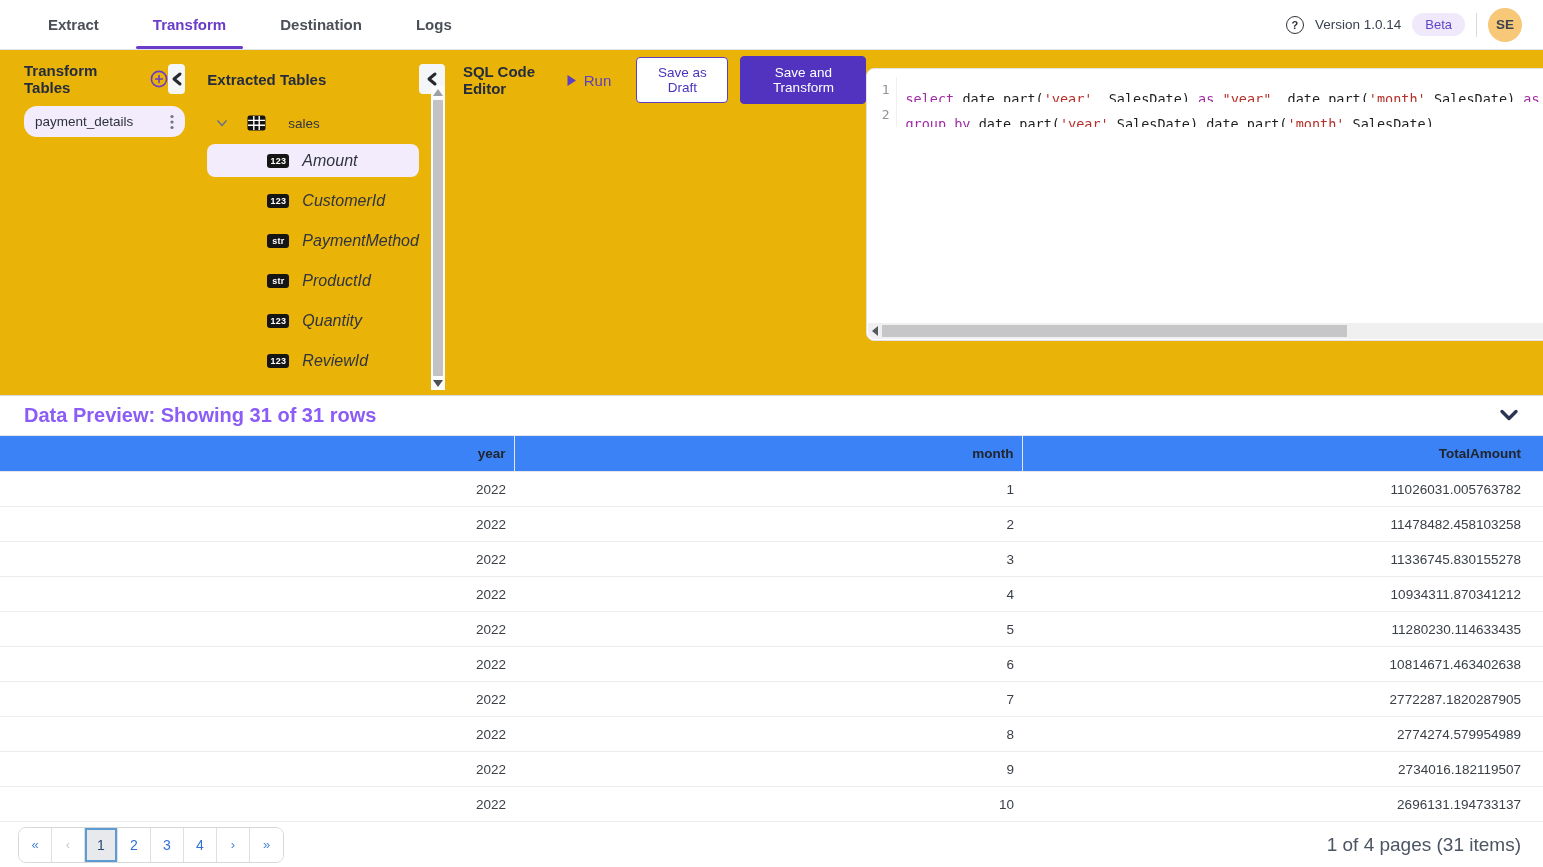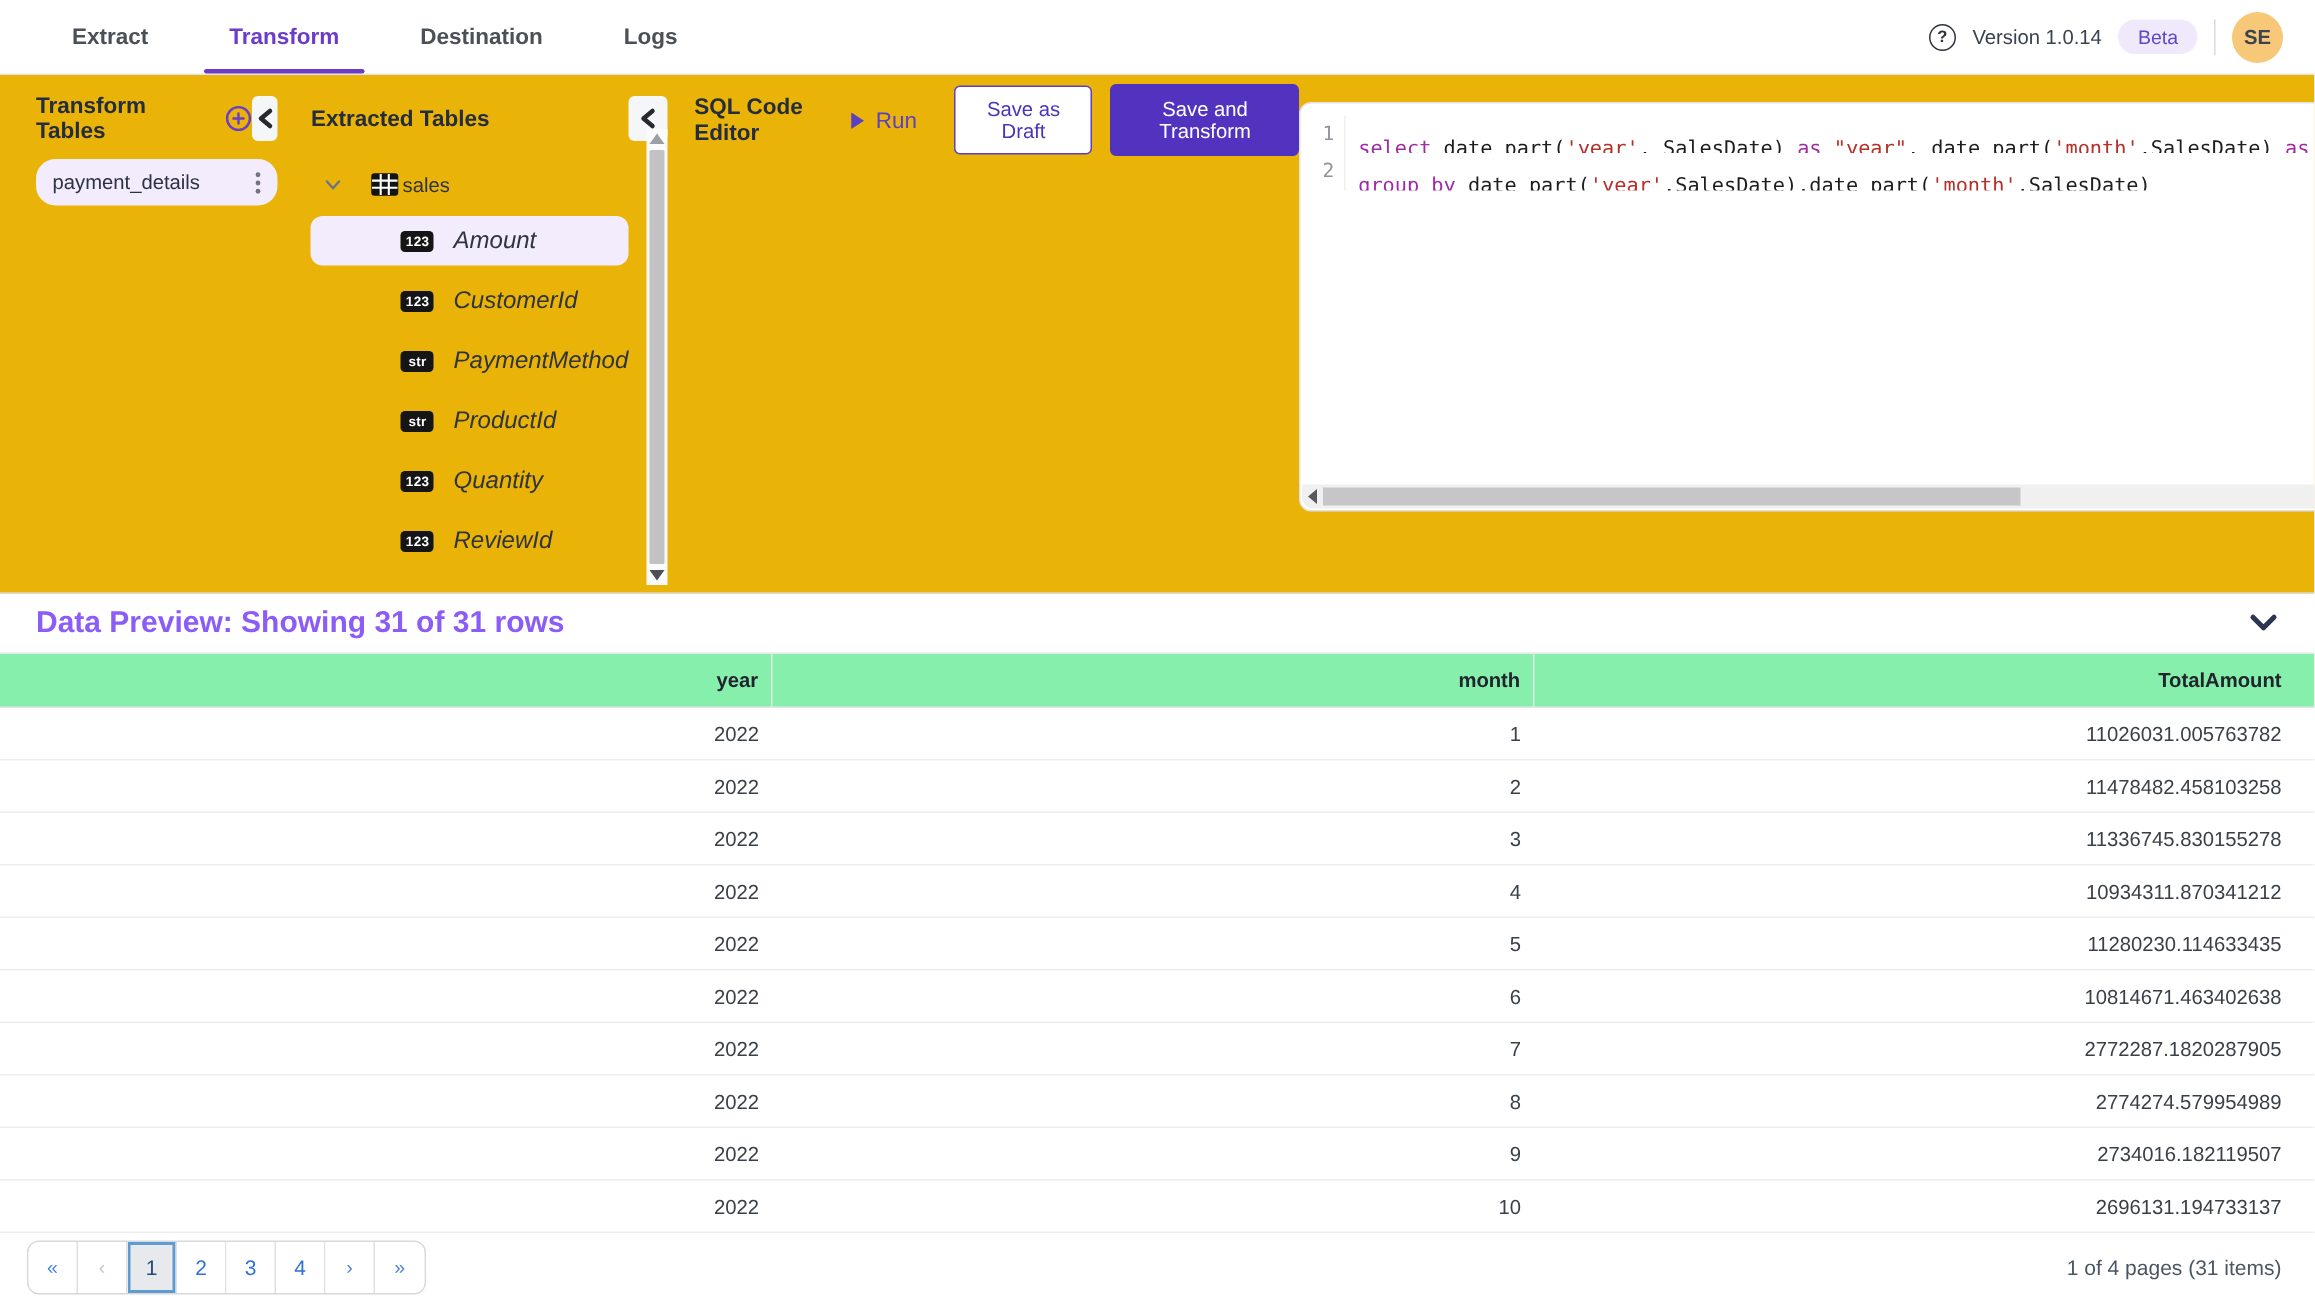--- a/index.html
+++ b/index.html
@@ -34,21 +34,21 @@
   .plus-btn { margin-left:44px; background:none; border:none; cursor:pointer; display:flex; }
   .tt-item { margin-top:12px; height:31px; border-radius:13px; background:#f3ecfc; display:flex; align-items:center; padding:0 9px 0 11px; cursor:pointer; }
   .tt-item-label { font-size:13.5px; color:#2d3240; }
   .kebab { margin-left:auto; background:none; border:none; cursor:pointer; display:flex; padding:2px; }
 
   .panel-mid { width:302px; padding:14px 10px 0 16px; position:relative; }
   .tree { margin-top:12px; padding-right:26px; }
   .tree-table-row { height:34px; display:flex; align-items:center; padding-left:8px; margin-bottom:4px; cursor:pointer; }
   .tree-table-row .expander { display:flex; width:14px; }
   .tree-table-row .tbl-ic { margin-left:18px; display:flex; }
-  .tree-table-label { margin-left:2px; font-size:13.5px; color:#2f3440; }
+  .tree-table-label { margin-left:22px; font-size:13.5px; color:#2f3440; }
   .col-row { height:33px; display:flex; align-items:center; padding-left:60px; margin-bottom:7px; border-radius:8px; cursor:pointer; }
   .col-row.selected { background:#f3ecfc; }
   .type-badge { width:22px; height:14px; background:#151515; color:#fff; border-radius:3px; font-size:9px; font-weight:700; display:flex; align-items:center; justify-content:center; letter-spacing:.2px; }
   .col-label { margin-left:13px; font-size:16px; color:#2f3440;font-style:italic; }
   .vscroll { position:absolute; right:10px; top:36px; bottom:5px; width:14px; background:#fbfbfc; display:flex; flex-direction:column; align-items:center; }
   .vscroll .arr-up { width:0; height:0; border-left:5px solid transparent; border-right:5px solid transparent; border-bottom:7px solid #9aa0a6; margin-top:3px; cursor:pointer; }
   .vscroll .thumb { flex:1; width:10px; background:#c2c2c4; margin:4px 0; border-radius:1px; cursor:grab; }
   .vscroll .arr-dn { width:0; height:0; border-left:5px solid transparent; border-right:5px solid transparent; border-top:7px solid #4c4f55; margin-bottom:3px; cursor:pointer; }
 
   
@@ -71,36 +71,36 @@
   .hscroll .arr-r { width:0; height:0; border-top:5px solid transparent; border-bottom:5px solid transparent; border-left:6px solid #55585e; margin:0 4px; cursor:pointer; }
   .hscroll .track { flex:1; position:relative; height:100%; }
   .hscroll .hthumb { position:absolute; left:0; width:65%; top:2px; bottom:2px; background:#c6c6c8; cursor:grab; }
 
   
   .preview-header { border-top:1px solid #d8dbe0; border-bottom:1px solid #e4e6ea; height:41px; display:flex; align-items:center; padding:0 24px; background:#fff; }
   .preview-title { font-size:20px; font-weight:700; color:#8b5cf6; }
   .preview-collapse { margin-left:auto; background:none; border:none; display:flex; cursor:pointer; }
   table.preview { width:100%; border-collapse:collapse; table-layout:fixed; }
   table.preview col.c1 { width:514px; } table.preview col.c2 { width:508px; }
-  table.preview th { font-size:13.5px; font-weight:700; color:#20252e; text-align:right; padding:10px 8px 10px 0; border-bottom:1px solid #e4e6ea; background:#86efac; }
+  table.preview th { font-size:13.5px; font-weight:700; color:#20252e; text-align:right; padding:10px 8px 10px 0; border-bottom:1px solid #e4e6ea; background:#3b82f6; }
   table.preview th:not(:last-child){ border-right:1px solid #e4e6ea; }
   table.preview th:last-child { padding-right:22px; }
   table.preview td { font-size:13.5px; color:#3b4048; text-align:right; padding:9.5px 8px 9.5px 0; border-bottom:1px solid #ecedef; }
   table.preview td:last-child { padding-right:22px; }
 
   
   .preview-footer { height:45px; display:flex; align-items:center; padding:0 22px 0 18px; }
   .pager { display:inline-flex; height:36px; border:1px solid #d8d8da; border-radius:8px; overflow:hidden; background:#fff; }
   .pbtn { width:33px; display:flex; align-items:center; justify-content:center; font-size:14px; border-right:1px solid #e0e0e2; background:#fff; cursor:pointer; border-top:none; border-bottom:none; border-left:none; font-family:"Liberation Sans",sans-serif; }
   .pager .pbtn:last-child { border-right:none; }
   .pbtn.nav { color:#4a86d8; font-size:13px; }
   .pbtn.nav.disabled { color:#c9c9cb; }
   .pbtn.num { color:#3071d9; }
   .pbtn.num.active { background:#e7e9ec; box-shadow:inset 0 0 0 2px #5d9bd3; color:#274a75; }
-  .pager-summary { margin-left:auto; font-size:14px; color:#4b5563; }
+  .pager-summary { margin-left:auto; font-size:19px; color:#4b5563; }
 </style>
 </head>
 <body>
 
 <div class="app">
   <div class="left-divider"></div>
 
   <header class="topbar">
     <nav class="tabs">
 

